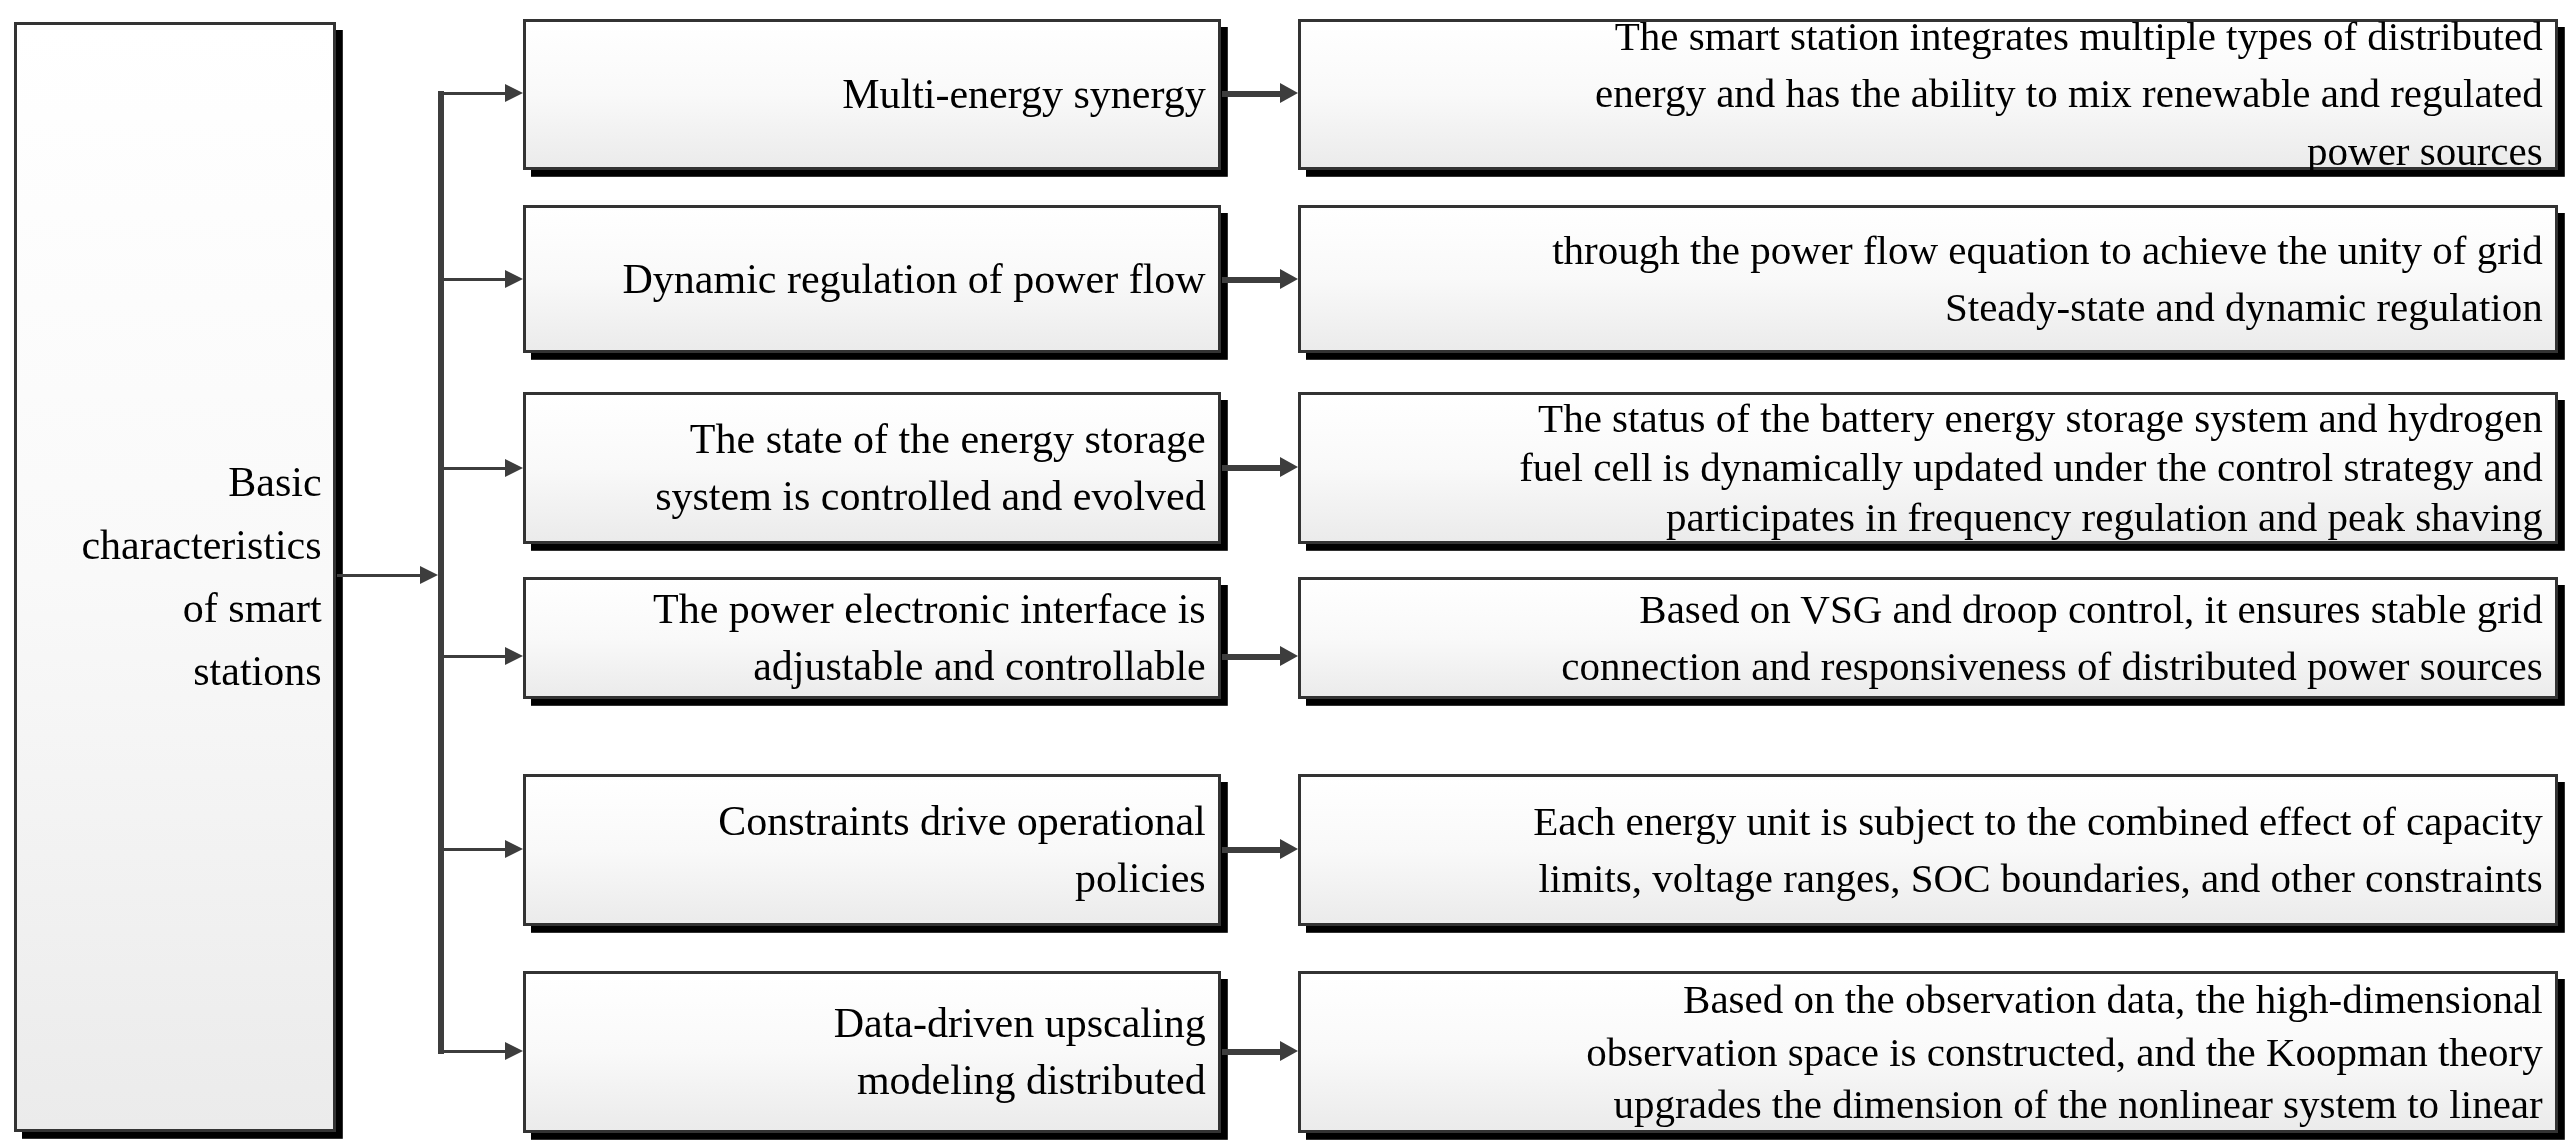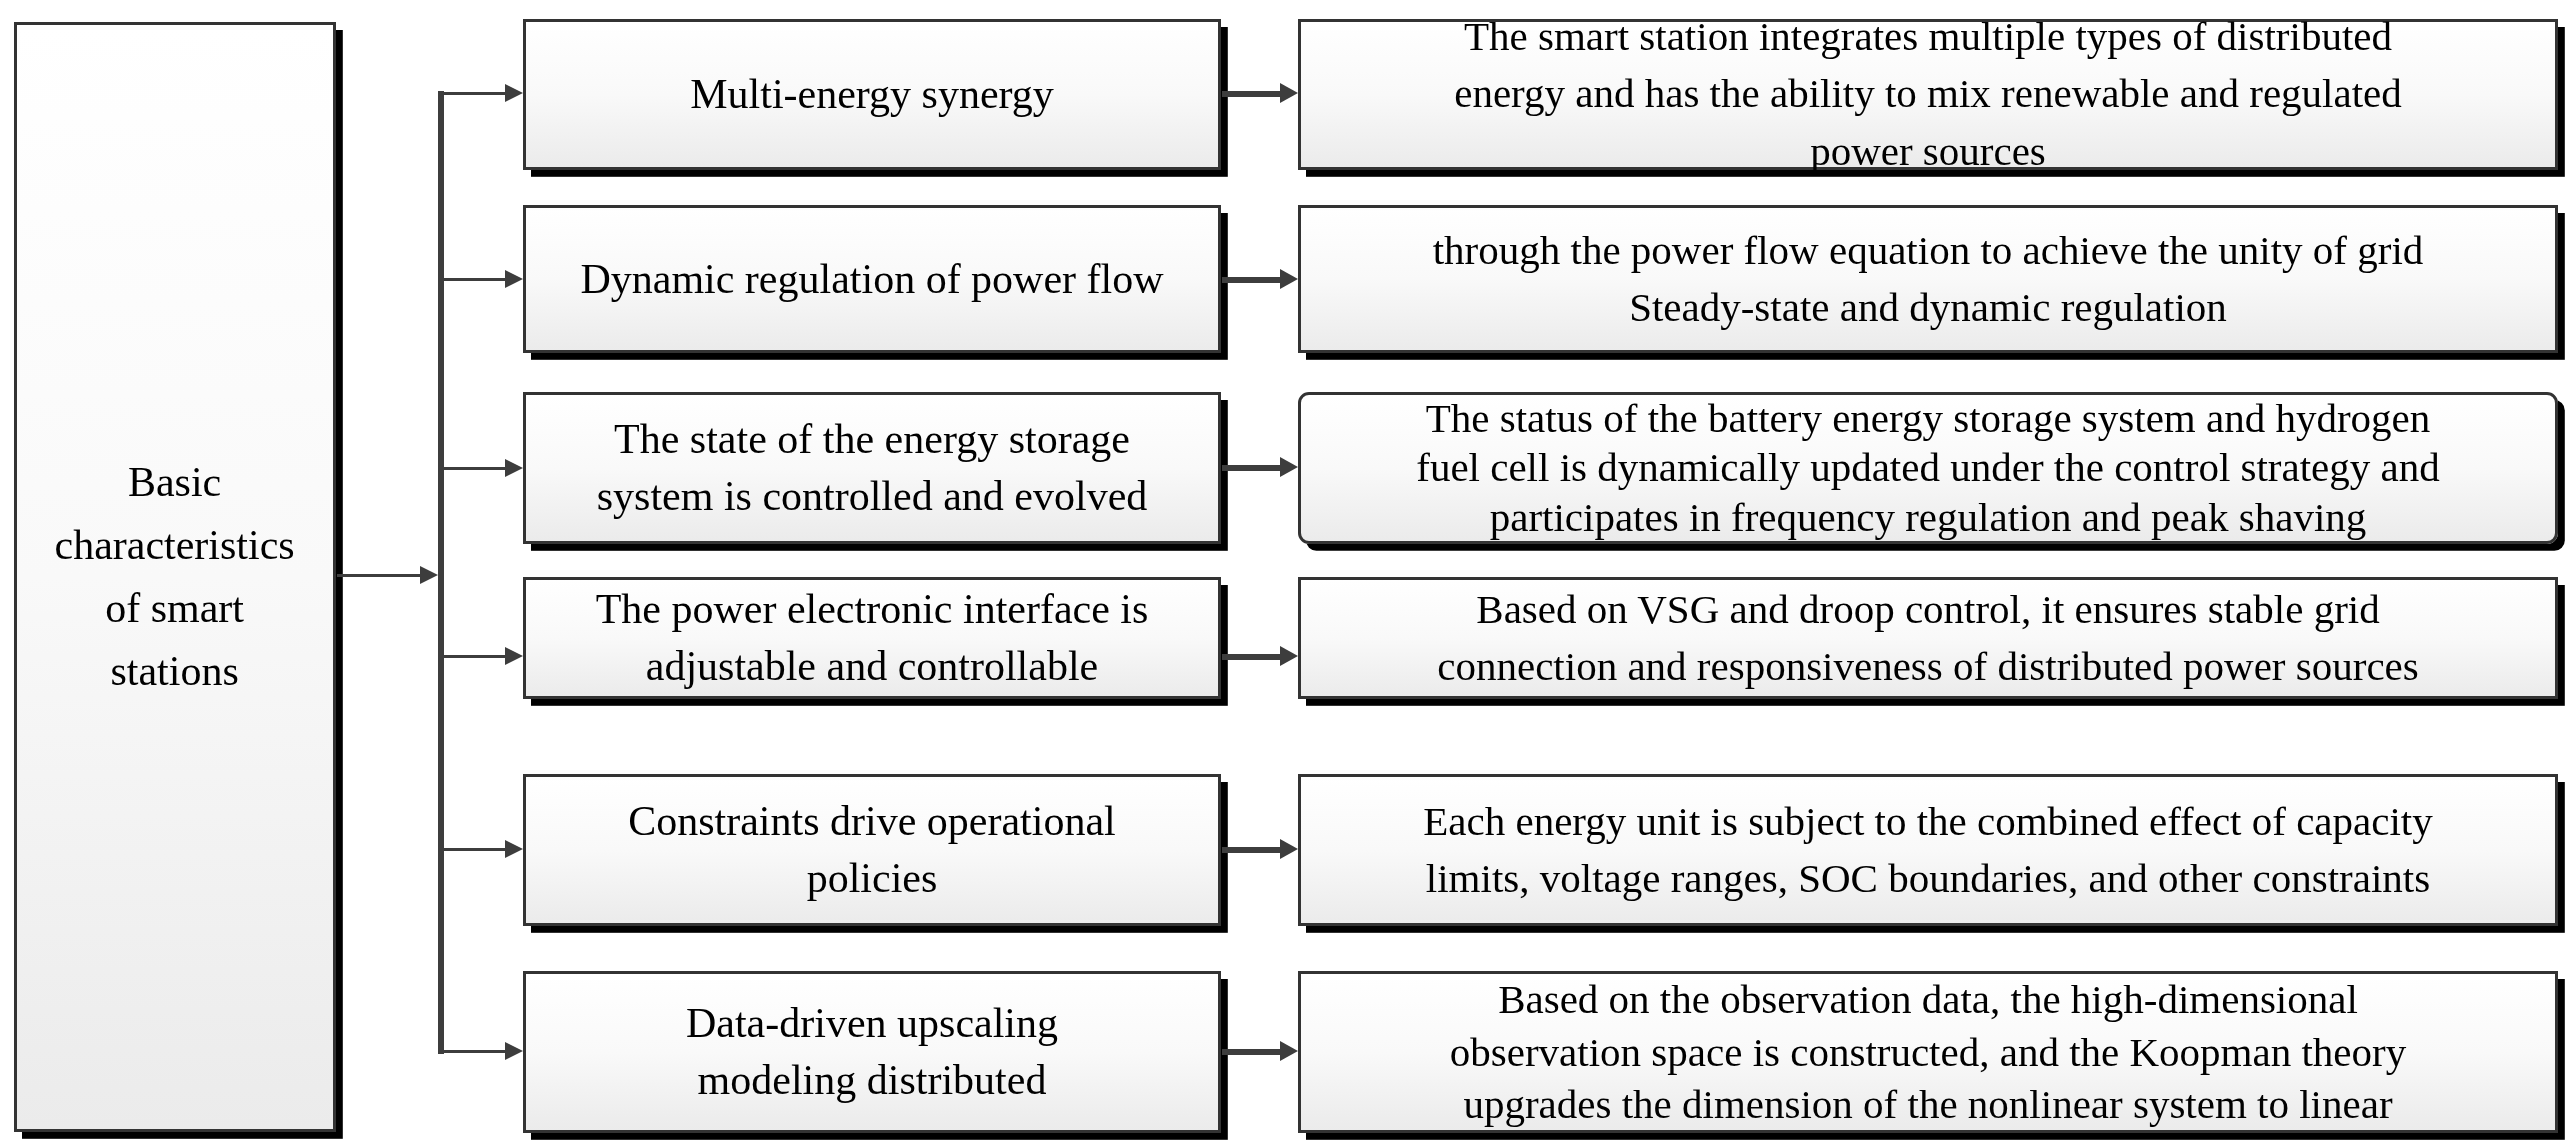--- a/index.html
+++ b/index.html
@@ -24,37 +24,38 @@
     box-shadow: 7.4px 7.4px 0 -0.6px #000000;
     display: flex;
     align-items: center;
     justify-content: center;
     text-align: center;
   }
   .box .label {
     white-space: pre-line;
     display: block;
     width: 100%;
+    text-align: right;
   }
   .root-box {
     left: 13.6px; top: 22px; width: 322px; height: 1110px;
     font-size: 42px; line-height: 1.5;
     padding: 0 11px;
   }
   .feature-box {
     left: 523px; width: 698px;
     font-size: 42px; line-height: 1.35;
     padding: 0 12.3px;
   }
   .desc-box {
     left: 1298px; width: 1260px;
     font-size: 41px; line-height: 1.4;
     padding: 0 12.3px;
   }
-  .desc-box.lh-tight { line-height: 1.2; border-radius: 11px; }
+  .desc-box.lh-tight { line-height: 1.2; }
   .desc-box.lh-mid   { line-height: 1.28; }
 
   .row1 { top: 18.5px;   height: 151px; }
   .row2 { top: 205px;  height: 148px; }
   .row3 { top: 392px;  height: 152px; }
   .row4 { top: 577px;  height: 122px; }
   .row5 { top: 774px; height: 152px; }
   .row6 { top: 971px; height: 162px; }
 
   .hline, .vline {

